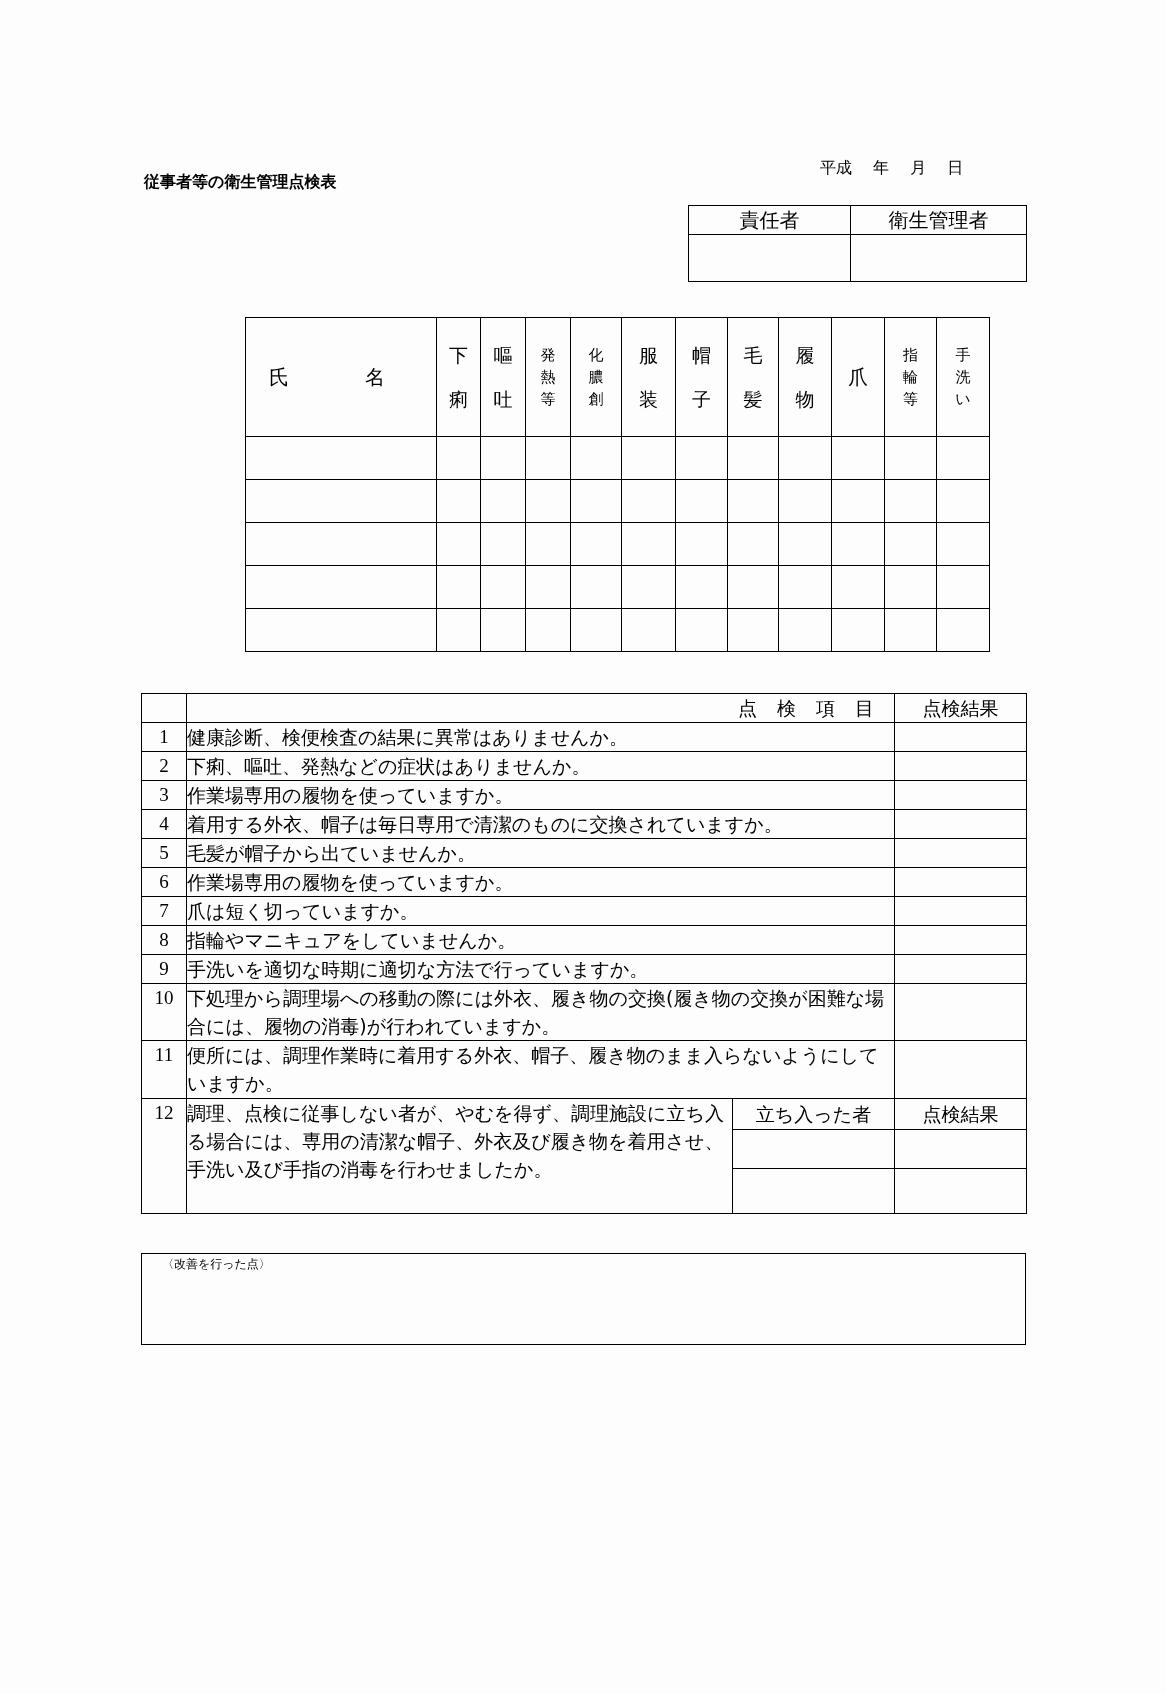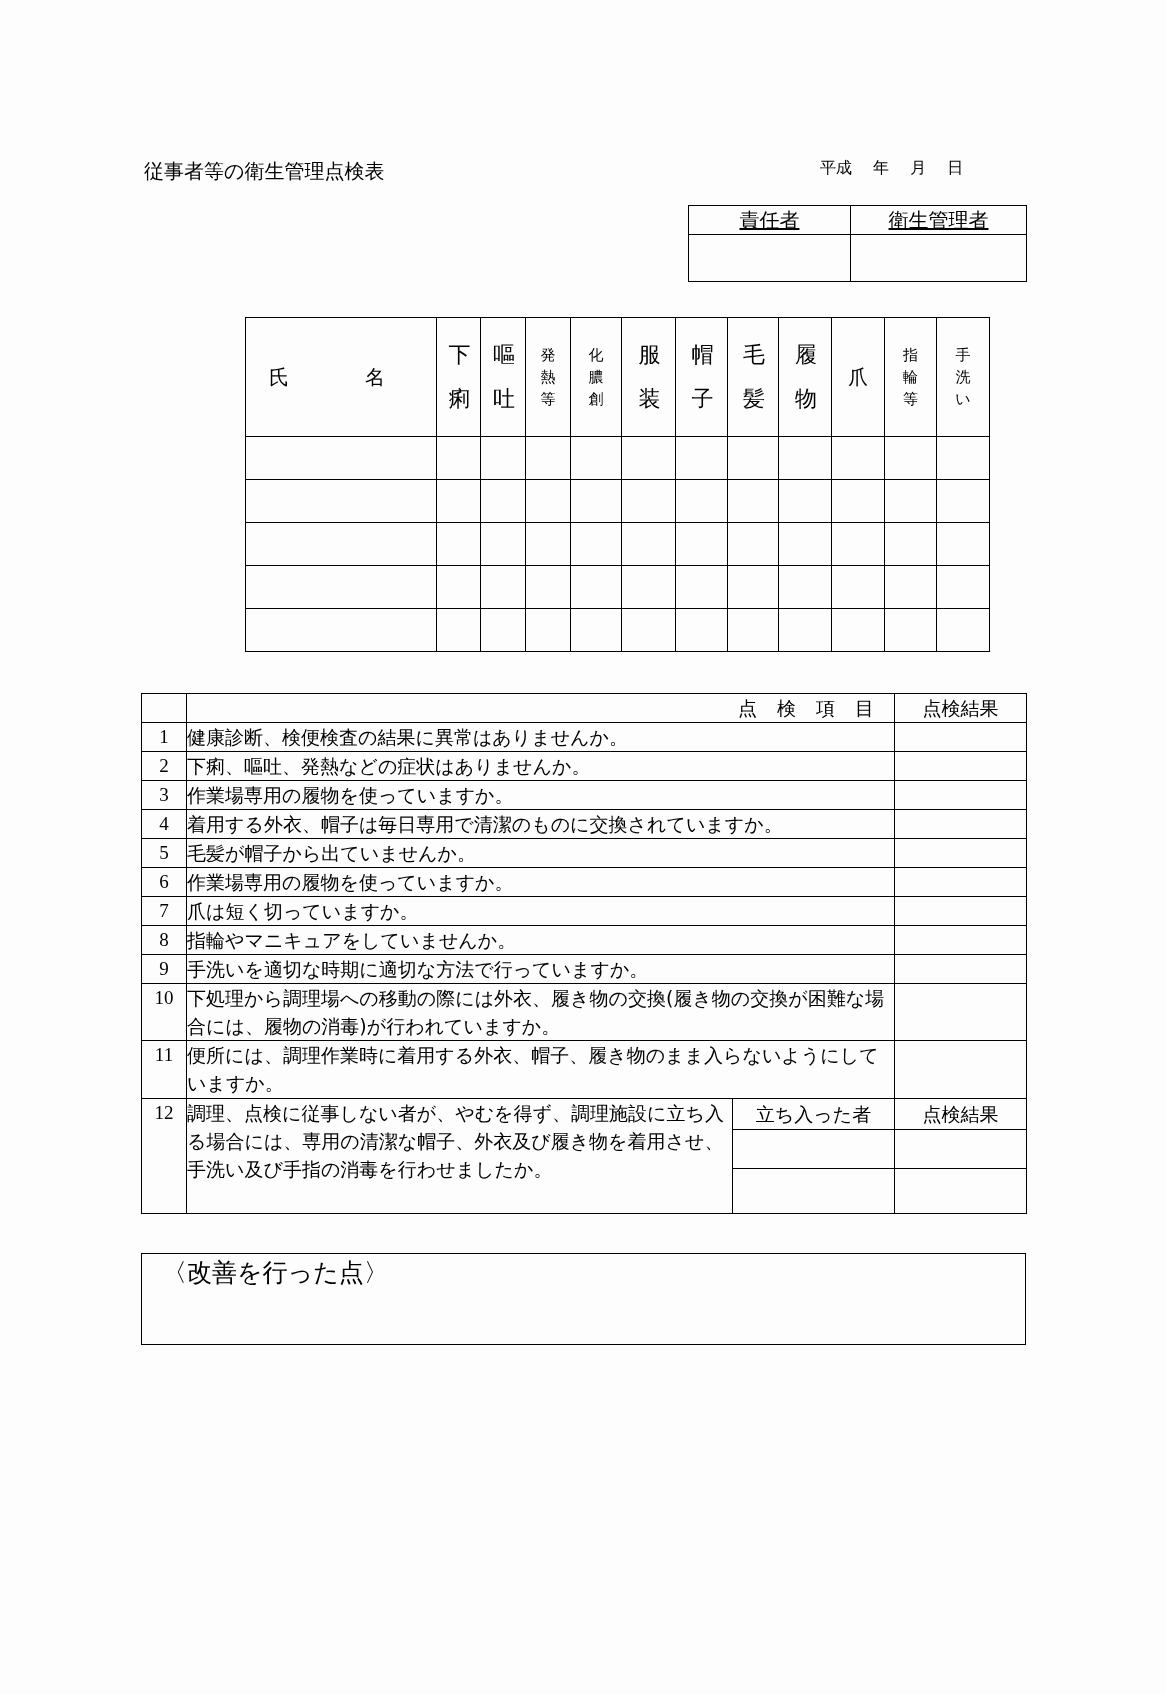--- a/index.html
+++ b/index.html
@@ -1,39 +1,39 @@
 <!DOCTYPE html>
 <html><head>
 <meta charset="utf-8">
 <style>
   html, body { margin:0; padding:0; }
   body { width:1166px; height:1694px; background:#fdfdfd; position:relative; overflow:hidden;
          font-family:"DejaVu Sans", sans-serif; color:#000; }
   .abs { position:absolute; }
-  .title { left:144px; top:158px; font-size:20px; letter-spacing:0px; }
+  .title { left:144px; top:172px; font-size:16px; letter-spacing:0px;font-weight:bold; }
   .date { left:820px; top:158px; font-size:16px; white-space:pre; }
   table { border-collapse:collapse; position:absolute; table-layout:fixed; }
   td { border:1.5px solid #000; padding:0; font-size:20px; }
   .sign { left:688px; top:205px; width:338px; }
-  .sign td { text-align:center;text-decoration:underline; }
+  .sign td { text-align:center; }
   .health { left:245px; top:317px; width:744px; }
   .health th, .health td { border:1.5px solid #000; }
   .health .hdr td { height:118px; text-align:center; vertical-align:middle; }
   .health .vert { display:inline-block; line-height:22px; font-size:15px; width:20px; }
-  .health .vert2 { display:inline-block; line-height:44px; font-size:22px; width:20px; }
+  .health .vert2 { display:inline-block; line-height:44px; font-size:19px; width:20px; }
   .health .row td { height:42px; }
   .name-h { letter-spacing:28px; font-size:20px; }
   .check { left:141px; top:693px; width:885px; }
   .check td { font-size:19px; line-height:28px; }
   .check .num { text-align:center; vertical-align:top; font-family:"Liberation Serif", serif; }
   .check .item { vertical-align:top; }
   .check .hdr-item { text-align:right; letter-spacing:20px; }
   .check .hdr-res { text-align:center; }
   .notes { left:141px; top:1253px; width:885px; }
-  .notes td { height:88px; vertical-align:top; font-size:25px; padding:2px 0 0 20px; }
+  .notes td { height:88px; vertical-align:top; font-size:12px; padding:2px 0 0 20px; }
 </style>
 </head>
 <body>
 
 <div class="abs title">従事者等の衛生管理点検表</div>
 <div class="abs date">平成　 年　 月　 日</div>
 
 <table class="sign">
   <colgroup>
       <col style="width:162px">

